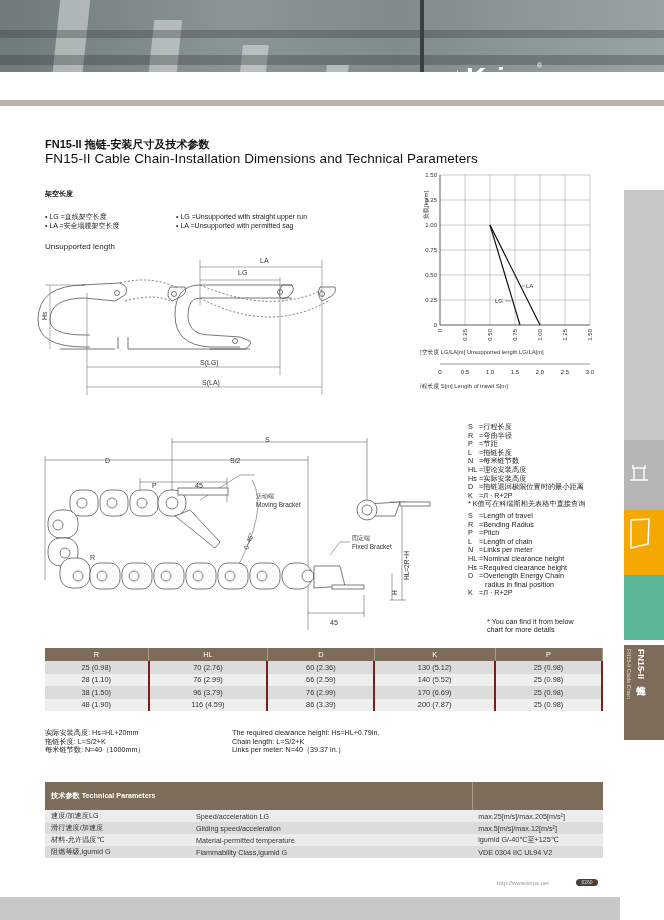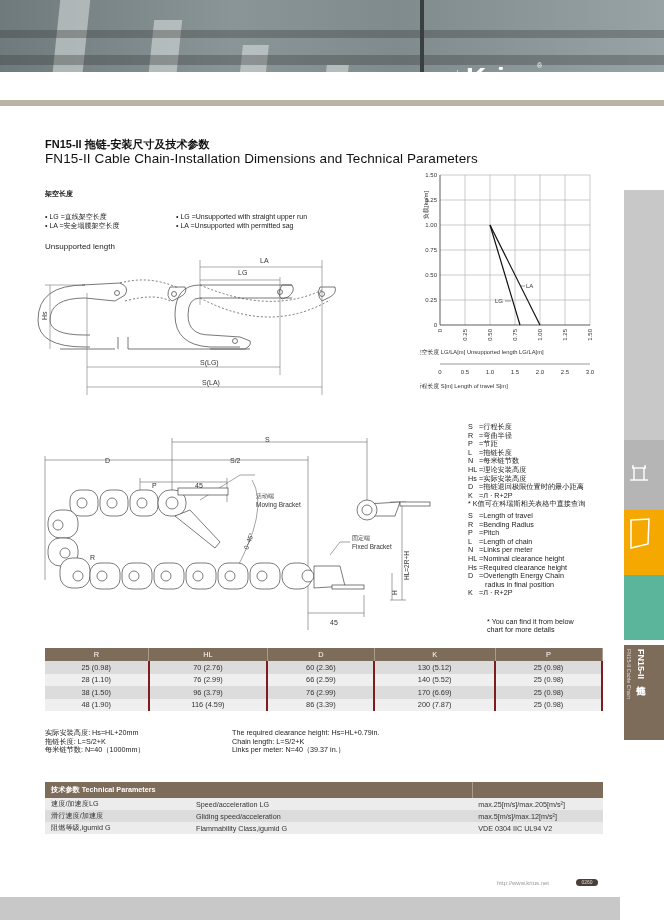--- a/index.html
+++ b/index.html
@@ -24,21 +24,21 @@
   .defs .row { display: flex; }
   .defs .k { width: 11px; }
   table { border-collapse: collapse; }
   .dim-table { position: absolute; left: 45px; top: 648px; width: 558px; font-size: 7.4px; }
   .dim-table th { background: #7d6c5a; color: #fff; font-weight: normal; height: 13px; border-right: 1px solid #a99a8a; }
   .dim-table td { text-align: center; height: 12.5px; border-right: 2px solid #7f1d1d; color: #333; }
   .dim-table tr:nth-child(odd) td { background: #dcdcdc; }
   .dim-table tr:nth-child(even) td { background: #efefef; }
   .formulas { position: absolute; top: 729px; font-size: 7.2px; line-height: 8.7px; color: #222; }
   .tech-table { position: absolute; left: 45px; top: 782px; width: 558px; font-size: 7.2px; }
-  .tech-table th { background: #7d6c5a; color: #fff; text-align: left; font-weight: bold; height: 16px; padding-left: 6px; margin-top: 48px; }
+  .tech-table th { background: #7d6c5a; color: #fff; text-align: left; font-weight: bold; height: 28px; padding-left: 6px; margin-top: 48px; }
   .tech-table td { height: 12px; color: #333; padding-left: 6px; }
   .tech-table tr:nth-child(odd) td { background: #ececec; }
   .tech-table tr:nth-child(even) td { background: #dcdcdc; }
   .side-tab { position: absolute; left: 624px; width: 40px; }
   .footer-url { position: absolute; left: 497px; top: 880px; font-size: 6px; color: #999; }
   .page-badge { position: absolute; left: 576px; top: 879px; width: 22px; height: 7px; background: #4a4038; border-radius: 4px; color: #ddd; font-size: 5px; text-align: center; line-height: 7px; }
   .footer-bar { position: absolute; left: 0; top: 897px; width: 620px; height: 23px; background: #c8c8c8; }
 </style>
 </head>
 <body>
@@ -413,20 +413,25 @@
         <td style="width:145px">速度/加速度LG</td>
         <td>Speed/acceleration LG</td>
         <td>max.25[m/s]/max.205[m/s²]</td>
       </tr>
     <tr>
         <td>滑行速度/加速度</td>
         <td>Gliding speed/acceleration</td>
         <td>max.5[m/s]/max.12[m/s²]</td>
       </tr>
     <tr>
+        <td>材料-允许温度℃</td>
+        <td>Material-permitted temperature</td>
+        <td>igumid G/-40℃至+125℃</td>
+      </tr>
+    <tr>
         <td>阻燃等级,igumid G</td>
         <td>Flammability Class,igumid G</td>
         <td>VDE 0304 IIC UL94 V2</td>
       </tr>
   </tbody>
 </table>
 
 <div class="side-tab" style="top:190px;height:250px;background:#c8c8c8;"></div>
 <div class="side-tab" style="top:440px;height:70px;background:#b5b5b5;">
   <svg width="40" height="70">

